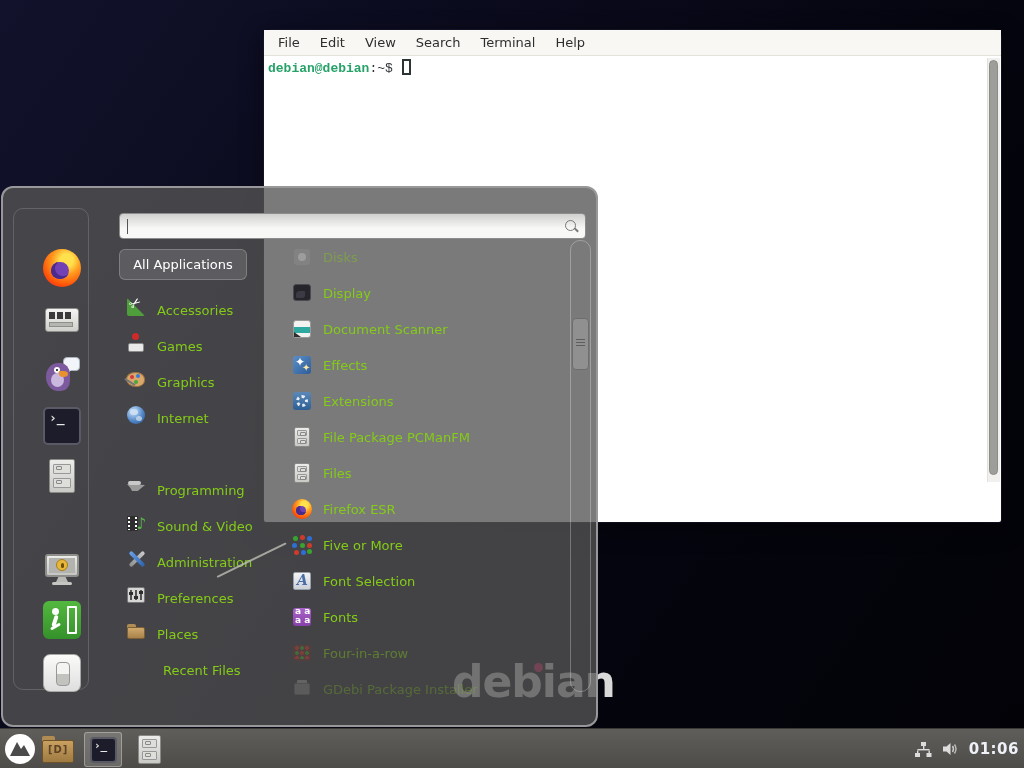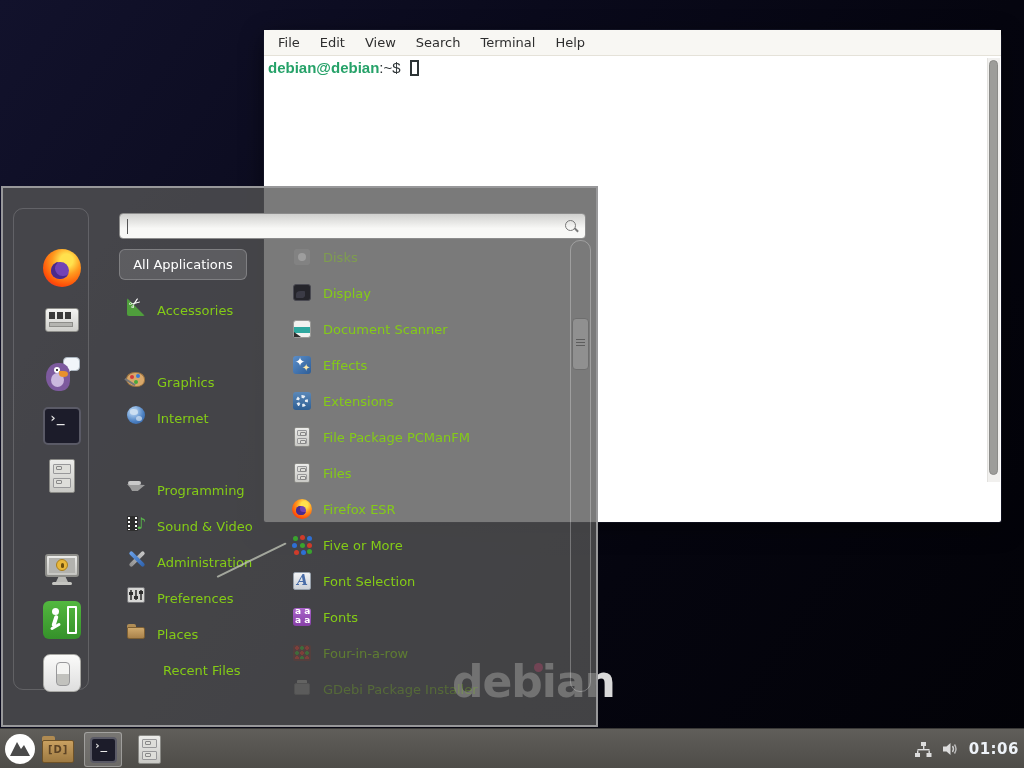--- a/index.html
+++ b/index.html
@@ -27,34 +27,34 @@
   .window-title { position:absolute; left:0; right:0; top:0; height:36px; line-height:36px;
     text-align:center; font-weight:bold; font-size:13px; color:#3a3a3a; }
   .win-buttons { position:absolute; right:14px; top:0; height:36px; display:flex; align-items:center; gap:23px; }
   .btn-min { width:9px; height:3px; background:#47525c; margin-top:8px; }
   .btn-max { width:9px; height:9px; border:2px solid #47525c; background:#e9eef2; }
   .btn-close { font-size:12px; font-weight:bold; color:#47525c; line-height:1; }
   .menubar { height:26px; background:#f8f7f3; border-bottom:1px solid #e5e2d9;
     display:flex; align-items:center; padding-left:4px; }
   .menubar-item { padding:0 10px; font-size:13px; color:#2e2e2e; }
   .term-body { position:relative; height:429px; background:#fff; padding:3px 4px 0 4px;
-    font-family:Liberation Sans, sans-serif; font-size:15px; }
+    font-family:Liberation Mono, monospace; font-size:13px; }
   .prompt-line { white-space:pre; }
   .prompt-user { color:#26a269; font-weight:bold; }
   .prompt-suffix { color:#2d3436; }
   .term-cursor { display:inline-block; width:9px; height:16px; border:2px solid #2d3436;
     margin-left:9px; vertical-align:-3px; }
   .term-scrollbar { position:absolute; right:1px; top:2px; bottom:3px; width:13px;
     background:#f1f0ee; border-left:1px solid #e2e1de; }
   .term-scroll-thumb { position:absolute; right:2px; top:2px; width:9px; height:415px;
     background:#9d9d9a; border:1px solid #8b8b88; border-radius:5px; }
 
   
   .start-menu { position:absolute; left:1px; top:186px; width:597px; height:541px;
-    background:rgba(84,84,84,0.78); border:2px solid #98989a; border-radius:0; }
+    background:rgba(84,84,84,0.78); border:2px solid #98989a; border-radius:12px; }
   .fav-column { position:absolute; left:10px; top:20px; width:76px; height:482px;
     border:1px solid rgba(255,255,255,0.16); border-radius:10px; }
   .fav-icon { position:absolute; left:29px; width:38px; height:38px; }
 
   
   .menu-search { position:absolute; left:116px; top:25px; width:467px; height:26px;
     border:1px solid #8c8c8c; border-radius:4px;
     background:linear-gradient(#d0d0ce,#f8f8f6 60%); }
   .menu-search input { position:absolute; inset:0; border:none; background:transparent;
     padding:0 26px 0 8px; font-size:13px; color:#333; outline:none; }
@@ -365,20 +365,28 @@
     </div>
 
     <div class="all-apps-btn">
       <span>All Applications</span>
     </div>
 
     <div class="cat-row" style="top:94px">
       <span class="icn i-accessories"></span>
       <span class="lbl">Accessories</span>
     </div>
+    <div class="cat-row" style="top:130px">
+      <span class="icn i-games">
+          <span class="stick"></span>
+          <span class="base"></span>
+          <span class="knob"></span>
+        </span>
+      <span class="lbl">Games</span>
+    </div>
     <div class="cat-row" style="top:166px">
       <span class="icn i-graphics">
           <span class="pal"></span>
           <span class="d1"></span>
           <span class="d2"></span>
           <span class="d3"></span>
           <span class="brush"></span>
         </span>
       <span class="lbl">Graphics</span>
     </div>

